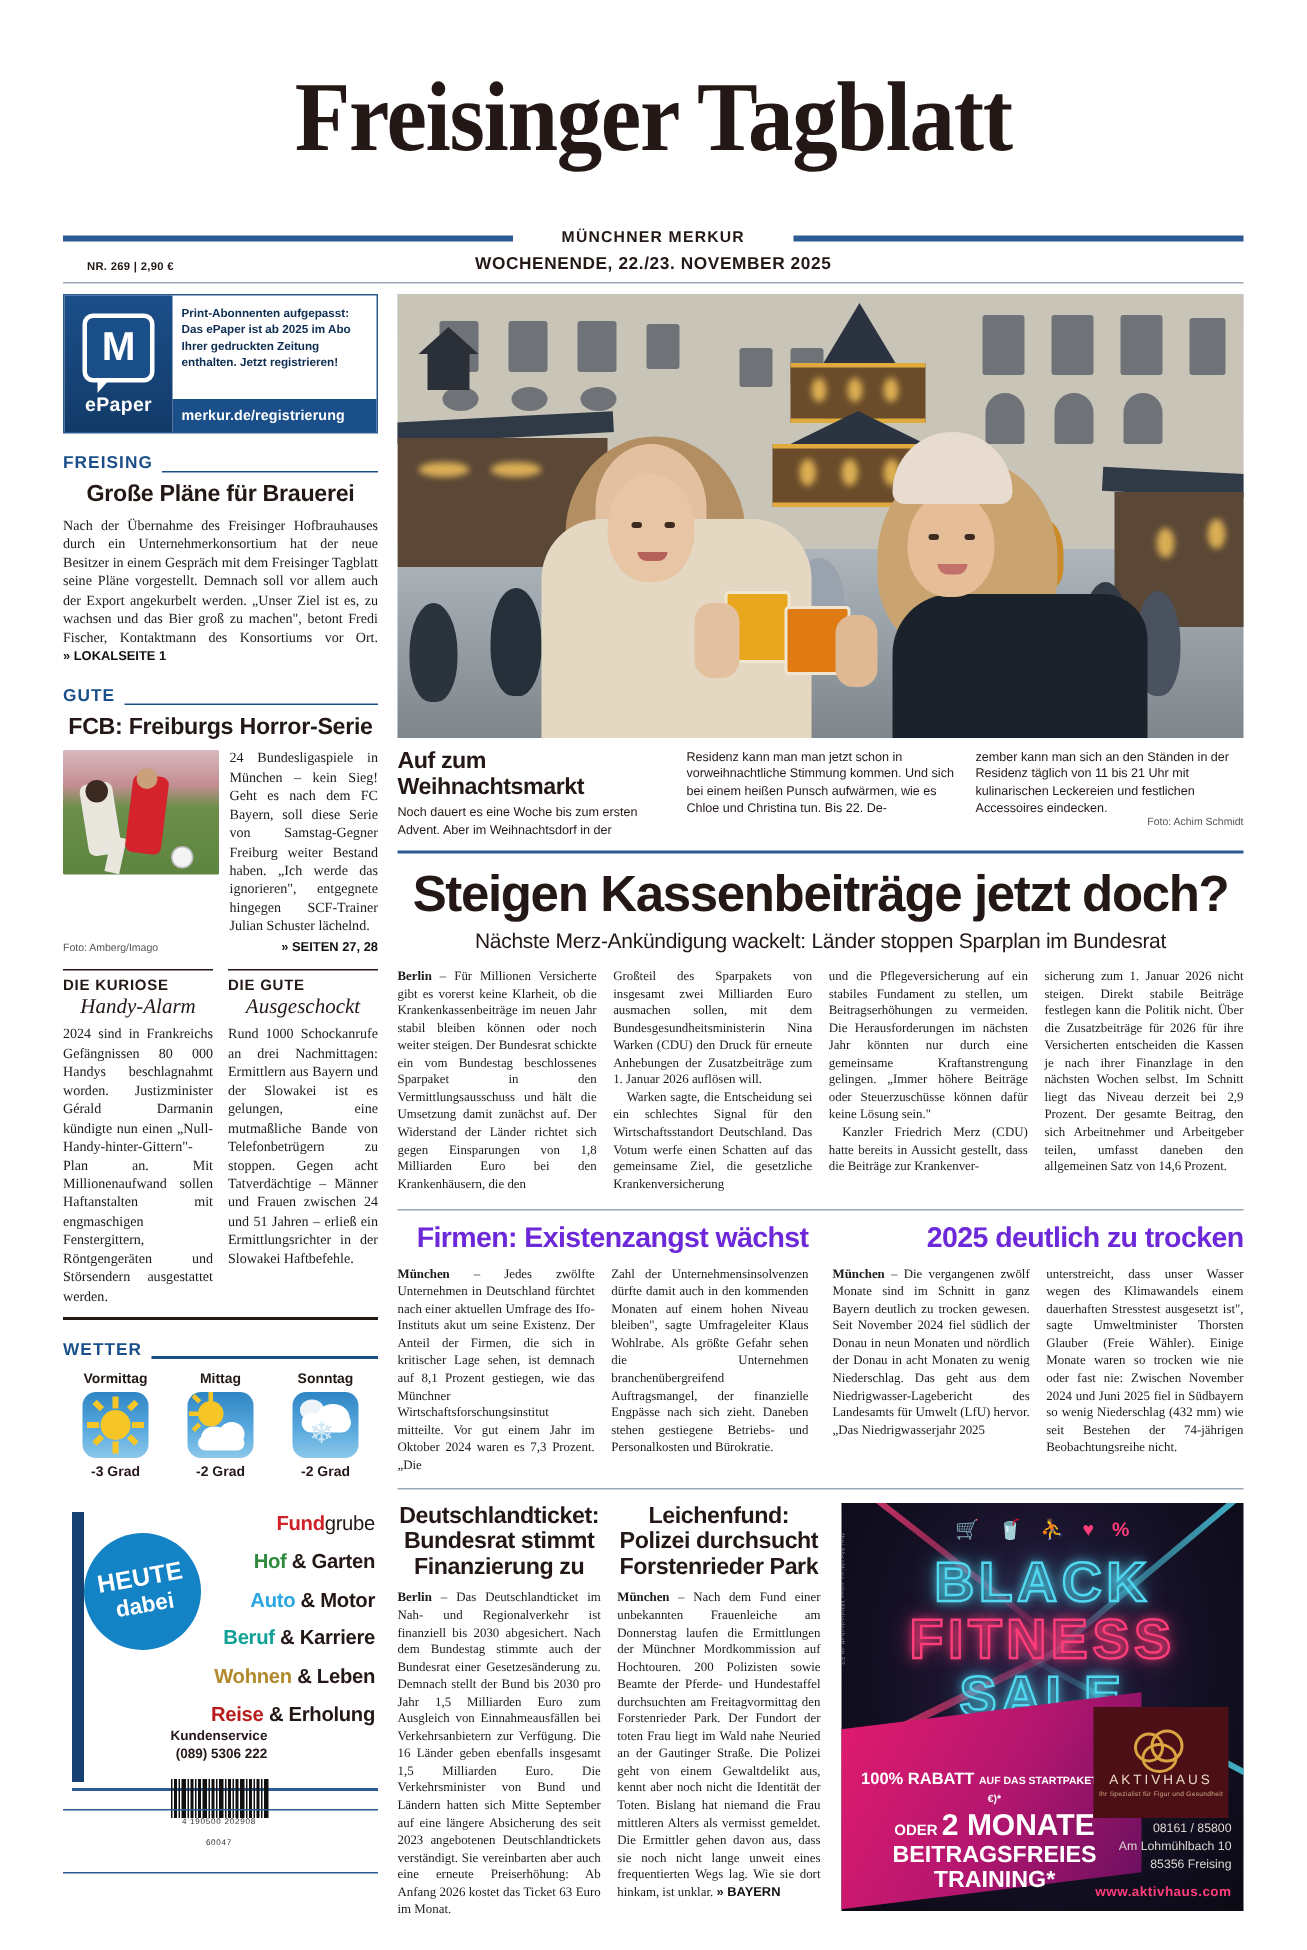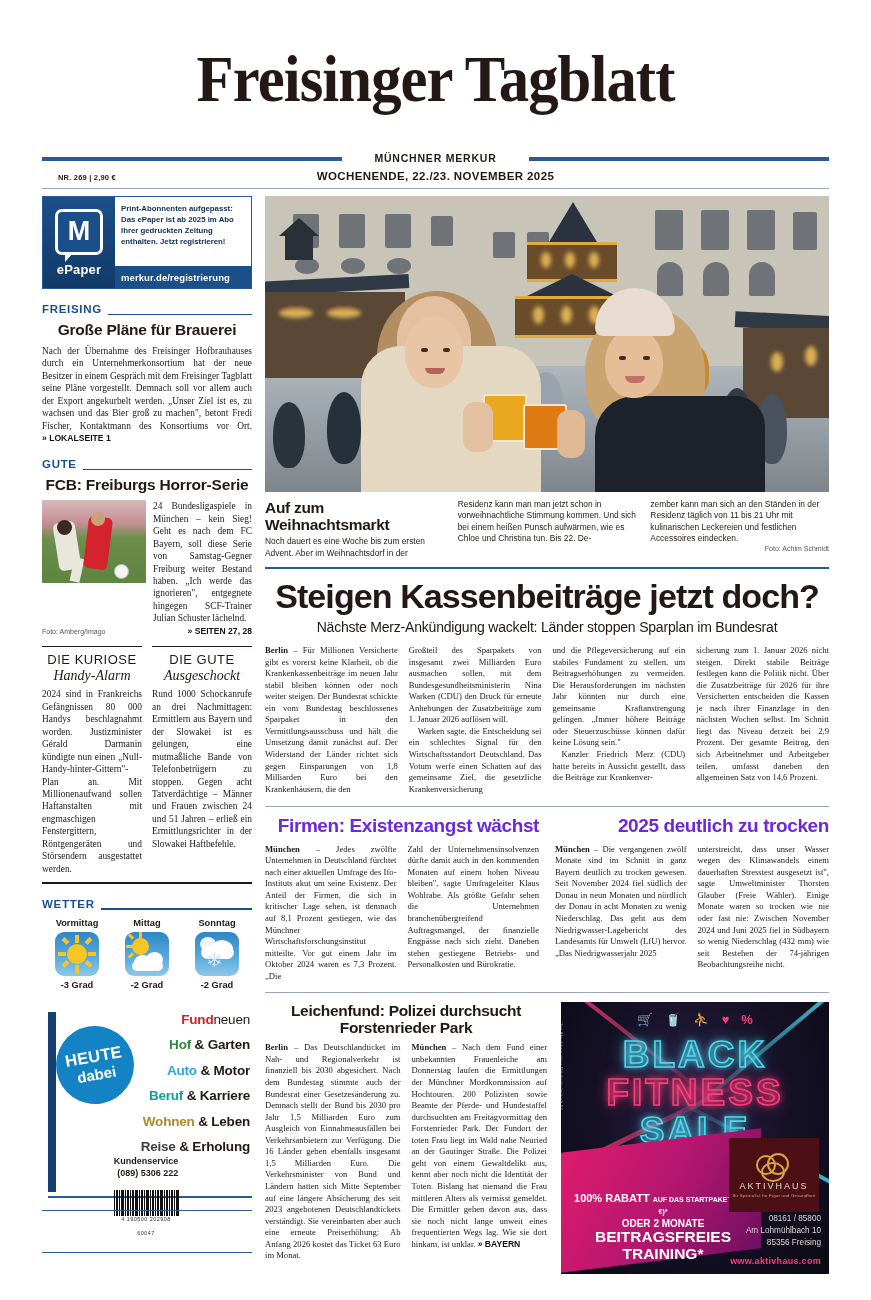--- a/index.html
+++ b/index.html
@@ -96,21 +96,21 @@
   .sport-photo .p2{position:absolute;left:44px;top:17px;width:24px;height:52px;background:#d4232c;border-radius:5px;transform:rotate(7deg);}
   .sport-photo .p2b{position:absolute;left:49px;top:12px;width:14px;height:14px;background:#c9a07a;border-radius:50%;}
   .sport-photo .ball{position:absolute;left:72px;top:64px;width:13px;height:13px;background:#f4f4f4;border-radius:50%;border:1px solid #bbb;}
   .sport-photo .leg{position:absolute;left:30px;top:58px;width:10px;height:24px;background:#e9e6de;transform:rotate(12deg);}
   .sport-text{flex:1;}
 
   
   .two-brief{display:flex;gap:10px;margin-top:10px;}
   .brief{flex:1;}
   .brief-top-rule{height:1.6px;background:#231815;margin-bottom:5px;}
-  .brief-kicker{font-size:13px;font-weight:normal;letter-spacing:0.5px;text-align:center;color:#231815;}
+  .brief-kicker{font-size:10px;font-weight:bold;letter-spacing:0.5px;text-align:left;color:#231815;}
   .brief-title{
     font-family:"Liberation Serif",serif;font-style:italic;font-size:14px;
     text-align:center;margin:1px 0 4px 0;color:#231815;
   }
 
   
   .wetter-box{margin-top:9px;}
   .wetter-grid{display:flex;justify-content:space-between;margin-top:8px;padding:0 4px;}
   .w-cell{width:62px;text-align:center;}
   .w-day{font-size:9.3px;font-weight:bold;color:#231815;margin-bottom:4px;}
@@ -227,21 +227,21 @@
   .neon.b3{top:108px;font-size:37px;}
   .ad-pink{
     position:absolute;left:-10px;bottom:0;width:210px;height:120px;
     background:linear-gradient(120deg,#e21b6e 0%,#b3166f 55%,#6e1060 100%);
     transform:skewY(-7deg);transform-origin:left bottom;
   }
   .ad-offer{position:absolute;left:12px;bottom:12px;width:180px;color:#fff;text-align:center;}
   .ad-offer .r1{font-size:11px;font-weight:bold;}
   .ad-offer .r1 small{font-size:7px;font-weight:bold;}
   .ad-offer .r2{font-size:10px;font-weight:bold;margin-top:2px;}
-  .ad-offer .r2 b{font-size:10px;}
+  .ad-offer .r2 b{font-size:20px;}
   .ad-offer .r3{font-size:15.5px;font-weight:bold;line-height:1.08;}
   .ad-logo{
     position:absolute;right:10px;top:136px;width:90px;height:74px;
     background:#4d0f16;display:flex;flex-direction:column;align-items:center;justify-content:center;gap:2px;
   }
   .ad-rings{position:relative;width:36px;height:26px;}
   .ad-rings i{position:absolute;border:2px solid #d9a441;border-radius:50%;display:block;}
   .ad-logo .nm{font-size:9px;letter-spacing:2px;color:#e9d9c2;}
   .ad-logo .tag{font-size:4.4px;color:#caa87e;letter-spacing:.2px;text-align:center;}
   .ad-contact{position:absolute;right:8px;bottom:26px;width:130px;text-align:right;color:#ded7d2;font-size:8.2px;line-height:1.42;}
@@ -385,36 +385,36 @@
     </div>
 
     <div class="heute-box">
       <div class="heute-bar"></div>
       <div class="heute-circle">
         <span class="l1">HEUTE</span>
         <span class="l2">dabei</span>
       </div>
       <div class="heute-list">
         <div class="heute-item">
-          <span style="color:#cf2128">Fund</span><span class="b" style="font-weight:normal">neuen</span>
+          <span style="color:#cf2128">Fund</span><span class="b" style="font-weight:normal">grube</span>
         </div>
         <div class="heute-item">
           <span style="color:#2f8a3e">Hof</span> <span class="b">&amp; Garten</span>
         </div>
         <div class="heute-item">
           <span style="color:#2ba6e0">Auto</span> <span class="b">&amp; Motor</span>
         </div>
         <div class="heute-item">
           <span style="color:#10a196">Beruf</span> <span class="b">&amp; Karriere</span>
         </div>
         <div class="heute-item">
           <span style="color:#b08a2c">Wohnen</span> <span class="b">&amp; Leben</span>
         </div>
         <div class="heute-item">
-          <span style="color:#404040">Reise</span> <span class="b">&amp; Erholung</span>
+          <span style="color:#b91c1c">Reise</span> <span class="b">&amp; Erholung</span>
         </div>
       </div>
       <div class="heute-bottom-rule"></div>
     </div>
 
     <div class="service">
       <div class="rl" style="top:0;"></div>
       <div class="service-inner">
         <div class="service-text">
           <div>Kundenservice</div>
@@ -605,20 +605,21 @@
           </div>
         </div>
       </div>
     </div>
 
     <div class="bot-rule"></div>
 
     <div class="bottom-row">
       <div class="bottom-left">
         <div class="bottom-heads">
+          <div class="bh">Deutschlandticket: Bundesrat stimmt Finanzierung zu</div>
           <div class="bh">Leichenfund: Polizei durchsucht Forstenrieder Park</div>
         </div>
         <div class="bottom-cols">
           <div class="bc art-serif">
             <p><b class="dateline">Berlin</b> <span>– Das Deutschlandticket im Nah- und Regionalverkehr ist finanziell bis 2030 abgesichert. Nach dem Bundestag stimmte auch der Bundesrat einer Gesetzesänderung zu. Demnach stellt der Bund bis 2030 pro Jahr 1,5 Milliarden Euro zum Ausgleich von Einnahmeausfällen bei Verkehrsanbietern zur Verfügung. Die 16 Länder geben ebenfalls insgesamt 1,5 Milliarden Euro. Die Verkehrsminister von Bund und Ländern hatten sich Mitte September auf eine längere Absicherung des seit 2023 angebotenen Deutschlandtickets verständigt. Sie vereinbarten aber auch eine erneute Preiserhöhung: Ab Anfang 2026 kostet das Ticket 63 Euro im Monat.</span></p>
           </div>
           <div class="bc art-serif">
             <p><b class="dateline">München</b> <span>– Nach dem Fund einer unbekannten Frauenleiche am Donnerstag laufen die Ermittlungen der Münchner Mordkommission auf Hochtouren. 200 Polizisten sowie Beamte der Pferde- und Hundestaffel durchsuchten am Freitagvormittag den Forstenrieder Park. Der Fundort der toten Frau liegt im Wald nahe Neuried an der Gautinger Straße. Die Polizei geht von einem Gewaltdelikt aus, kennt aber noch nicht die Identität der Toten. Bislang hat niemand die Frau mittleren Alters als vermisst gemeldet. Die Ermittler gehen davon aus, dass sie noch nicht lange unweit eines frequentierten Wegs lag. Wie sie dort hinkam, ist unklar.</span> <span class="ref">» BAYERN</span></p>
           </div>
         </div>

